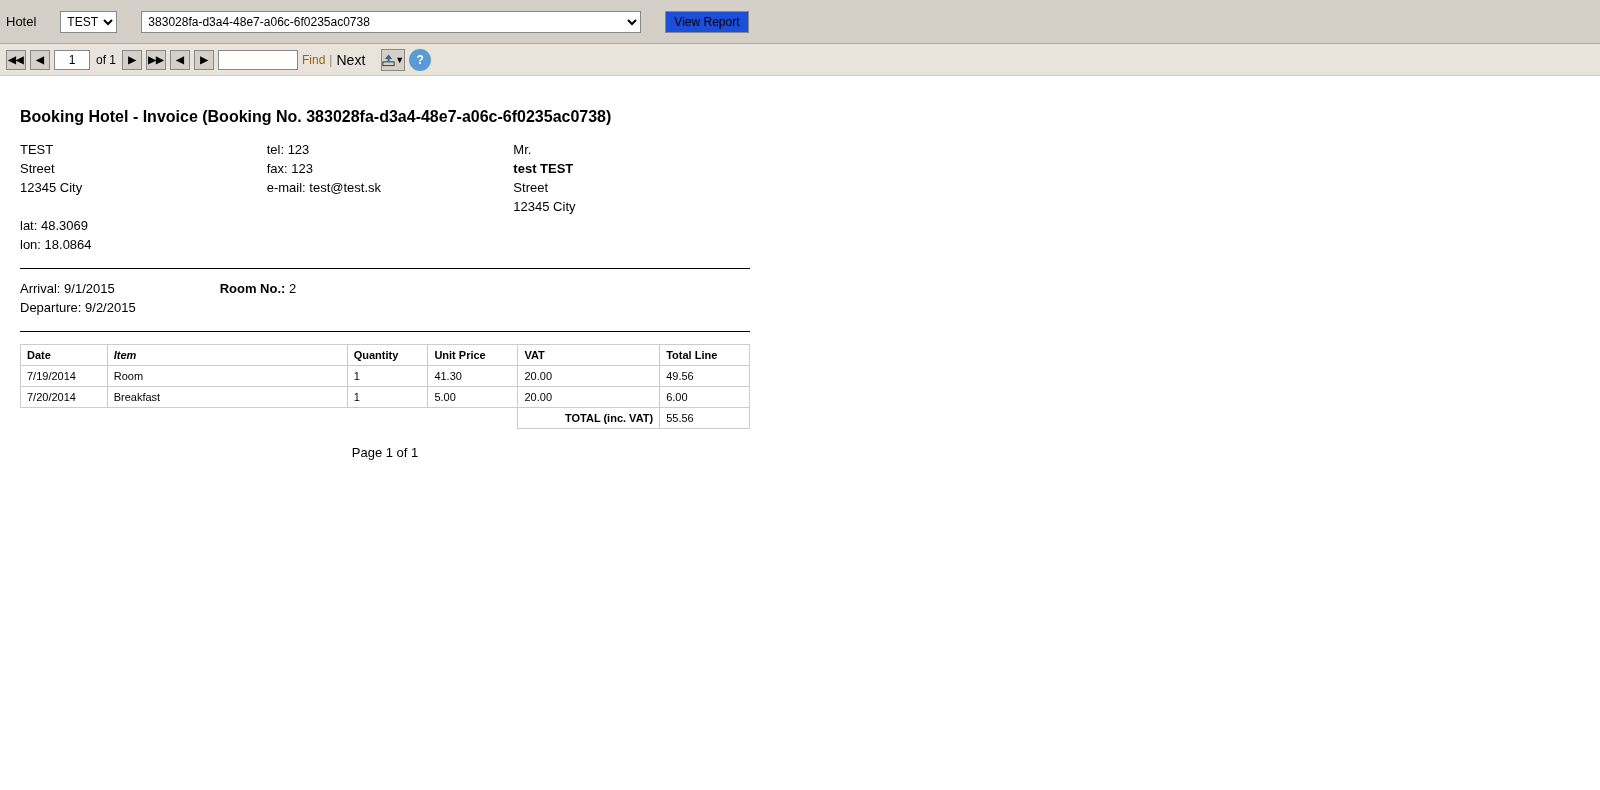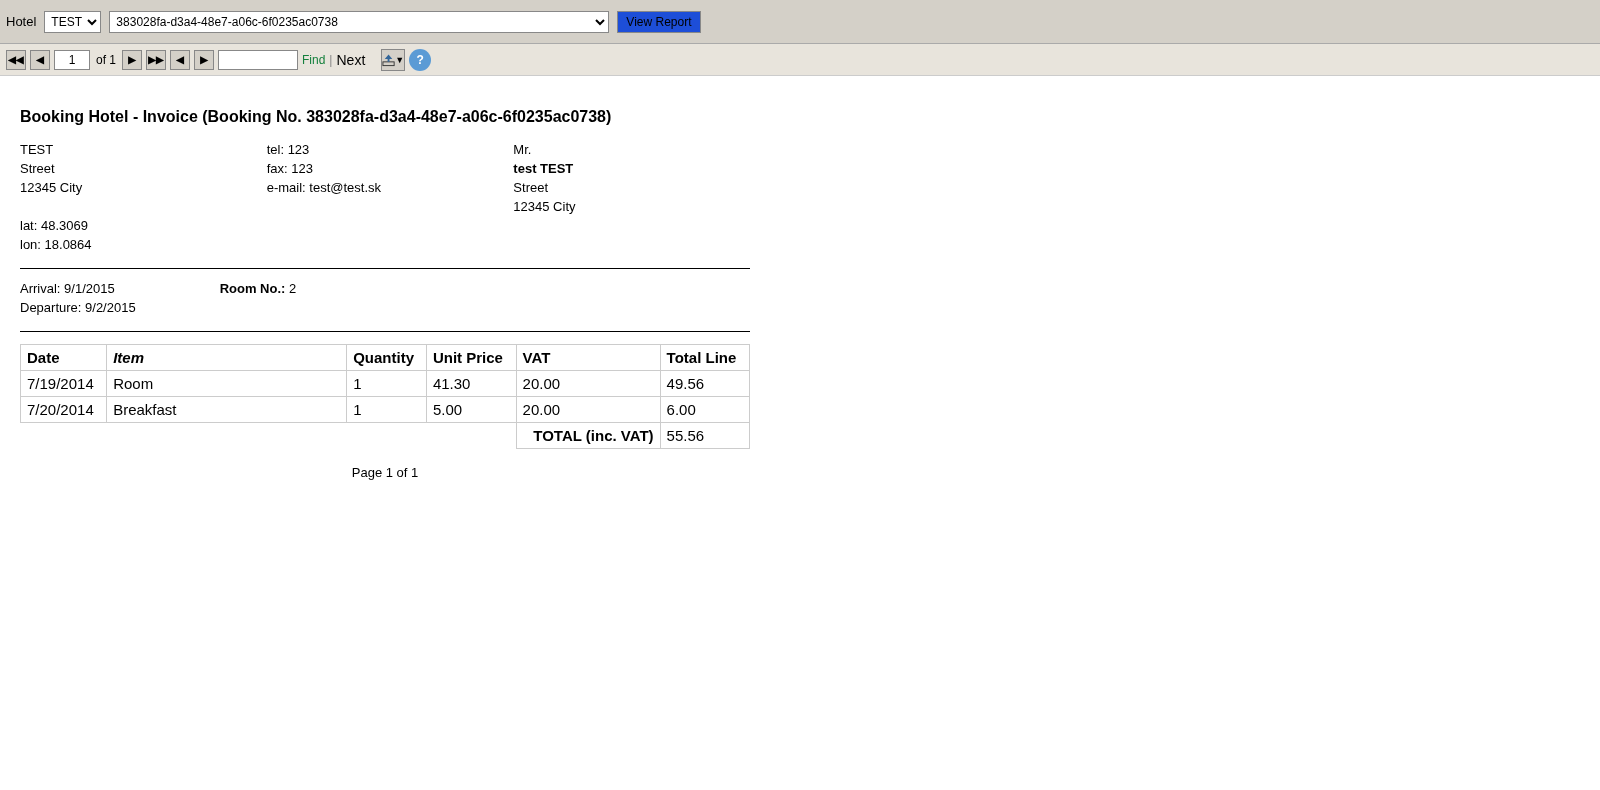--- a/index.html
+++ b/index.html
@@ -4,21 +4,21 @@
   <style>
     * { box-sizing: border-box; margin: 0; padding: 0; }
     body { font-family: Arial, sans-serif; font-size: 13px; background: #fff; color: #000; }
 
     
     #top-bar {
       display: flex;
       align-items: center;
       background: #d4d0c8;
       padding: 4px 6px;
-      gap: 8px;
+      gap: 24px;
       border-bottom: 1px solid #aaa;
       height: 44px;
     }
     #top-bar select {
       font-size: 12px;
       height: 22px;
       padding: 0 2px;
       background: #fff;
       border: 1px solid #888;
     }
@@ -62,21 +62,21 @@
       text-align: center;
       font-size: 12px;
     }
     .of-label { font-size: 12px; margin: 0 2px; }
     .find-input {
       width: 80px; height: 20px;
       border: 1px solid #888;
       padding: 0 2px;
       font-size: 12px;
     }
-    .find-label { font-size: 12px; cursor: pointer; color: #15803d; text-decoration: none; }
+    .find-label { font-size: 12px; cursor: pointer; color: #a16207; text-decoration: none; }
     .next-label { font-size: 14px; cursor: pointer; color: #000; }
     .separator { color: #888; font-size: 12px; }
     .icon-btn {
       width: 24px; height: 22px;
       background: #d4d0c8;
       border: 1px solid #888;
       display: flex; align-items: center; justify-content: center;
       cursor: pointer;
       font-size: 14px;
     }
@@ -126,21 +126,21 @@
     .stay-section { margin-bottom: 8px; }
     .stay-section p { font-size: 13px; margin-bottom: 4px; }
     .stay-row { display: flex; gap: 84px; }
 
     
     .invoice-table {
       width: 100%;
       max-width: 730px;
       border-collapse: collapse;
       margin-top: 4px;
-      font-size: 15px;
+      font-size: 11px;
     }
     .invoice-table th {
       border: 1px solid #ccc;
       padding: 4px 6px;
       text-align: left;
       font-weight: bold;
       background: #fff;
     }
     .invoice-table td {
       border: 1px solid #ccc;

